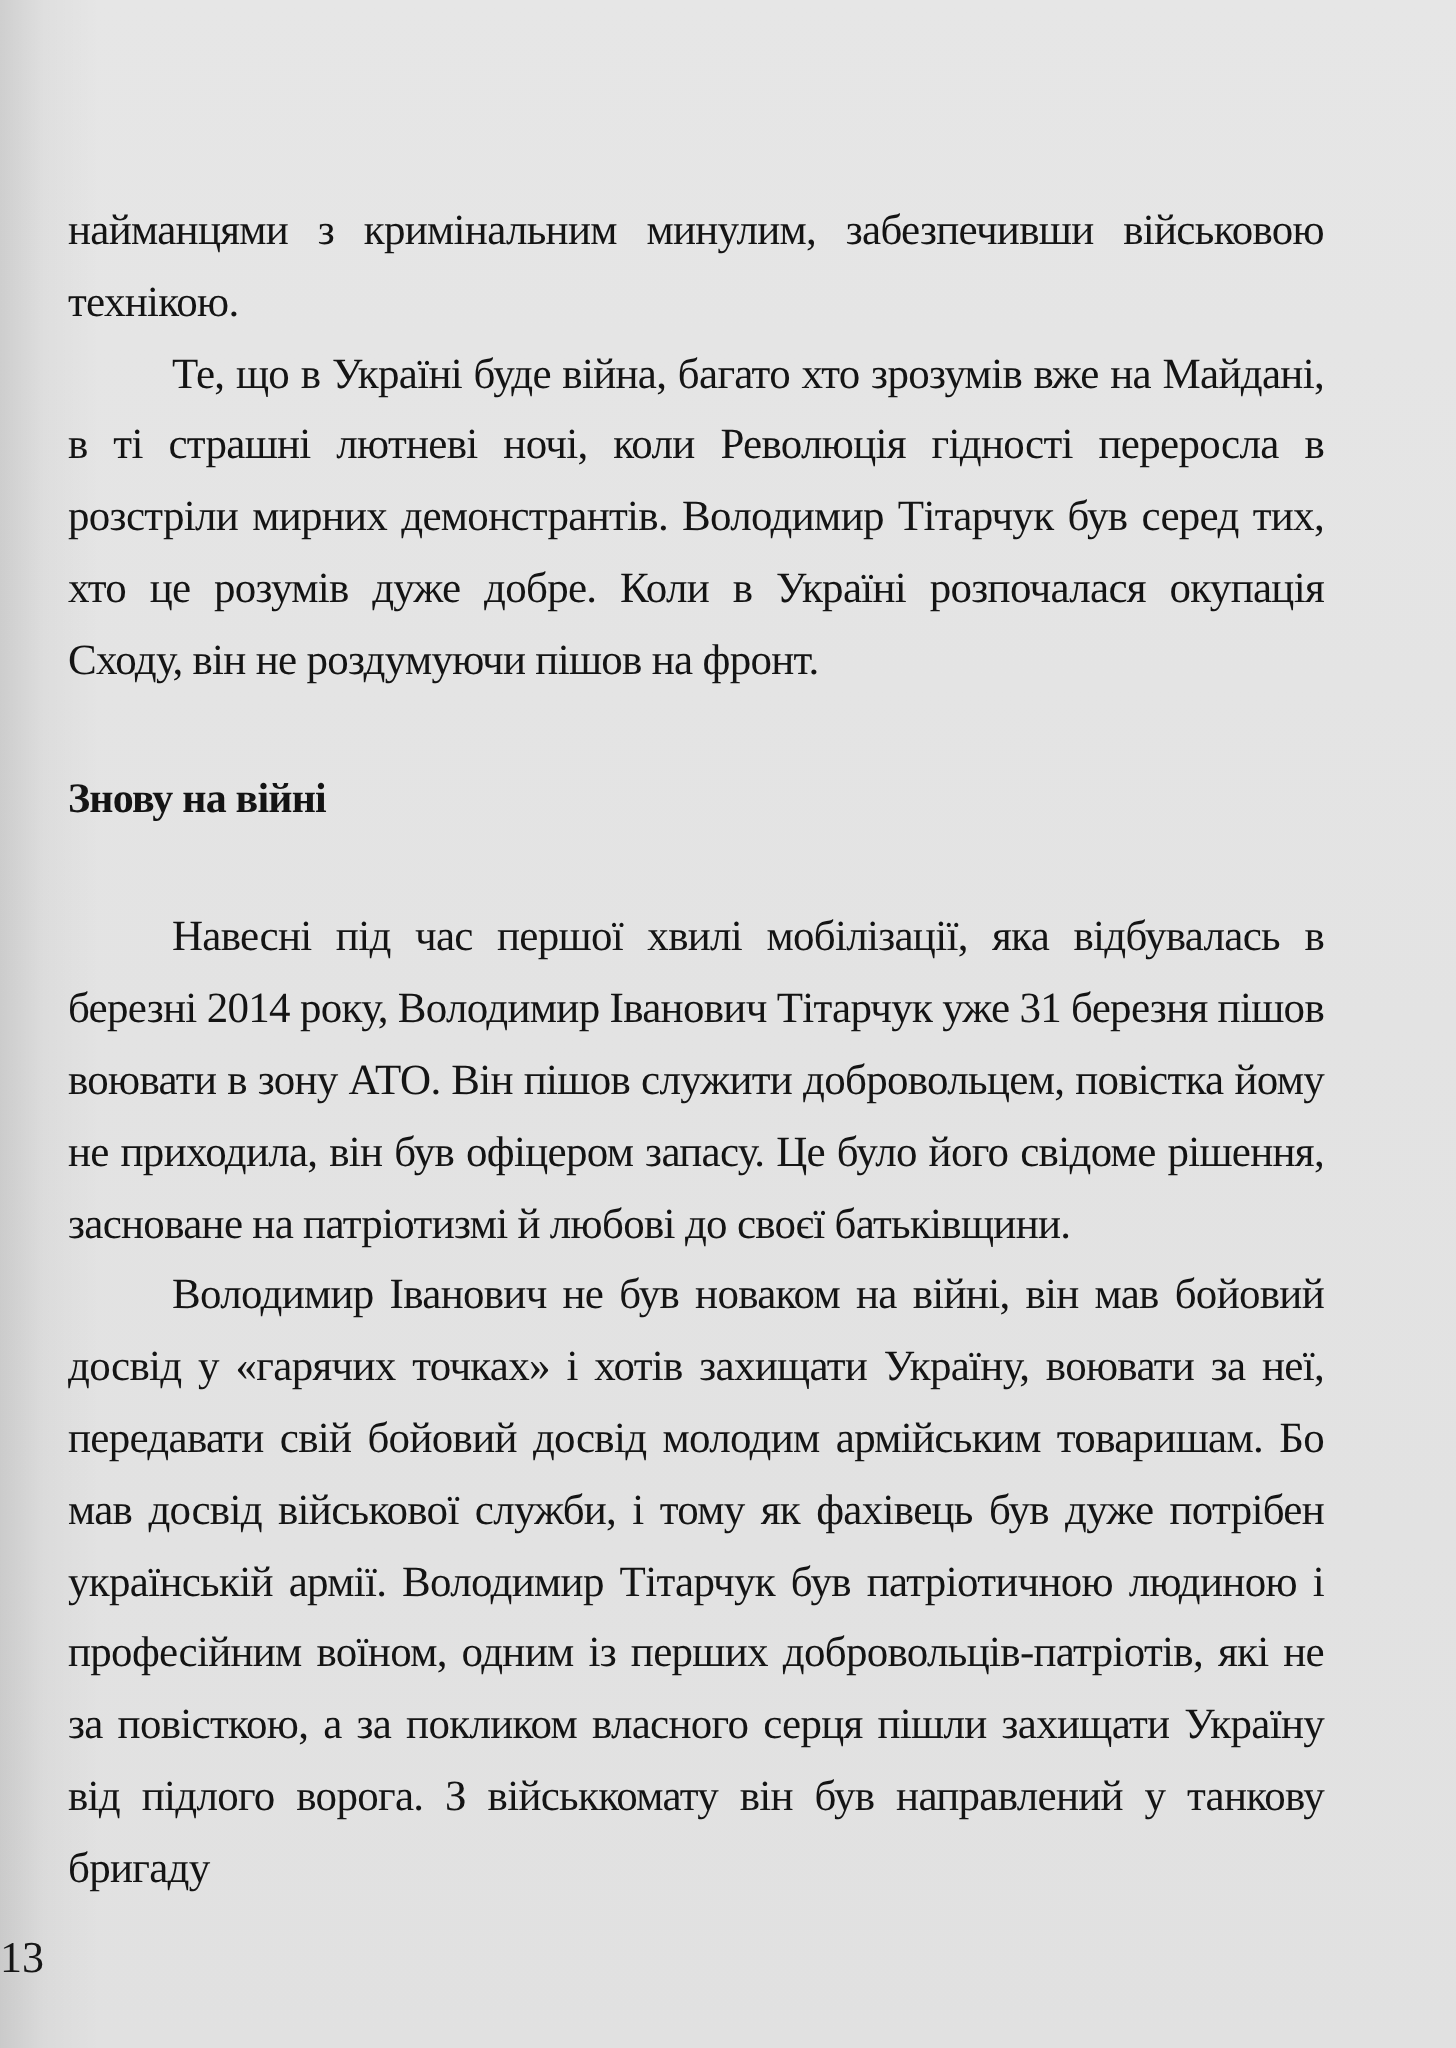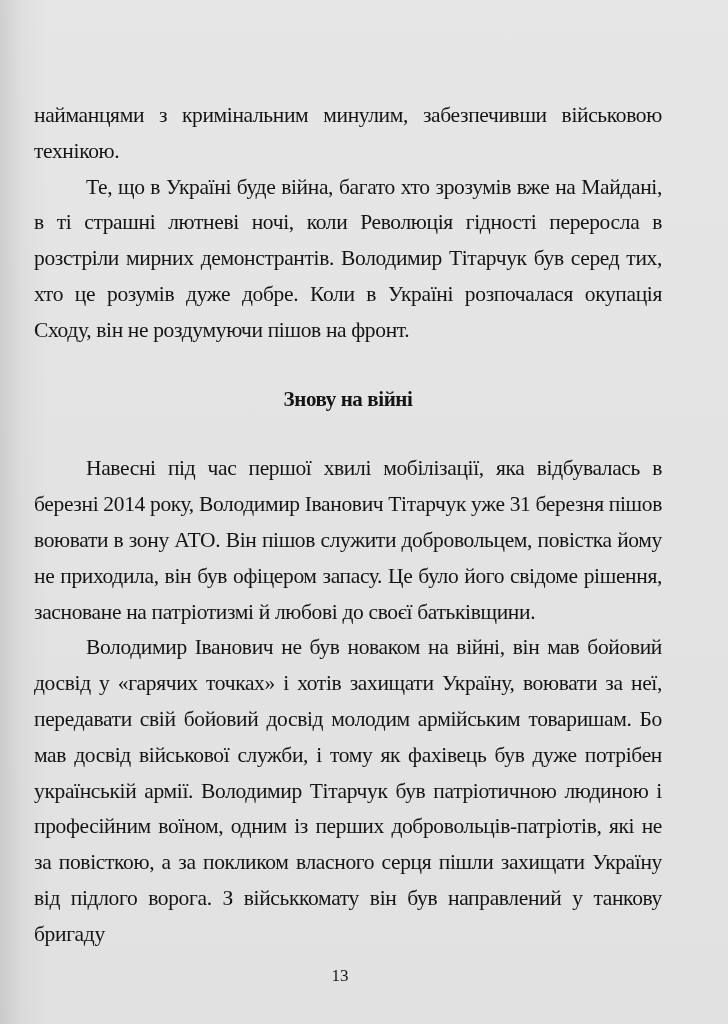--- a/index.html
+++ b/index.html
@@ -36,33 +36,32 @@
     }
     .para {
       margin: 0;
       text-indent: 0;
     }
     .para.indent {
       text-indent: 52px;
     }
     .heading {
       margin: 33px 0 34px 0;
-      text-align: center;
       font-weight: bold;
       font-size: 21px;
       letter-spacing: -0.4px;
     }
     .page-number {
       position: absolute;
       left: 0;
       width: 680px;
       top: 966px;
-      text-align: center;
+      text-align: left;
       font-family: "Liberation Serif", "DejaVu Serif", serif;
-      font-size: 17px;
+      font-size: 22px;
       color: #161616;
     }
   </style>
 </head>
 <body>
 
 <div class="page">
   <div class="text-block">
     <p class="para">найманцями з кримінальним минулим, забезпечивши військовою технікою.</p>
     <p class="para indent">Те, що в Україні буде війна, багато хто зрозумів вже на Майдані, в ті страшні лютневі ночі, коли Революція гідності переросла в розстріли мирних демонстрантів. Володимир Тітарчук був серед тих, хто це розумів дуже добре. Коли в Україні розпочалася окупація Сходу, він не роздумуючи пішов на фронт.</p>

